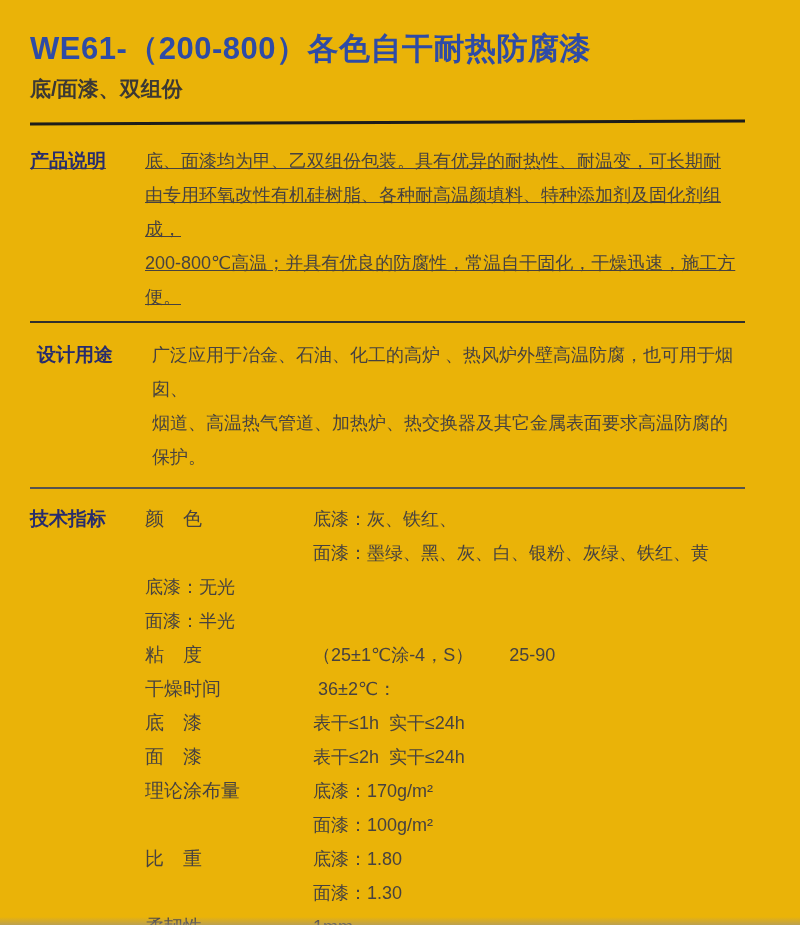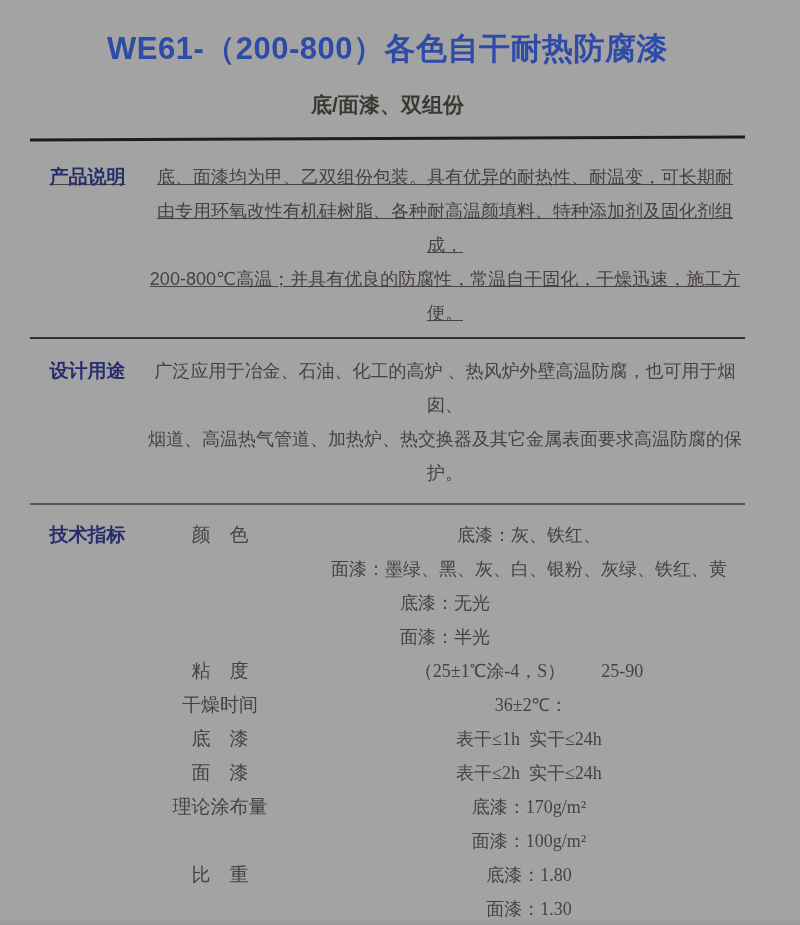--- a/index.html
+++ b/index.html
@@ -5,57 +5,56 @@
   * { margin: 0; padding: 0; box-sizing: border-box; }
   html, body { width: 800px; }
   body {
     font-family: "Liberation Sans", "DejaVu Sans", sans-serif;
     background: #e8e6e2;
   }
   .page {
     position: relative;
     width: 800px;
     height: 925px;
-    background: #a3a3a3;
+    background: #eab308;
     overflow: hidden;
     color: #474240;
-    text-align: center;
   }
   .content {
     padding: 30px 55px 0 30px;
   }
   .doc-title {
     font-size: 31px;
     font-weight: bold;
     color: #2e4ba6;
     letter-spacing: 0.5px;
     line-height: 38px;
     white-space: nowrap;
   }
   .doc-subtitle {
     font-size: 21px;
     font-weight: bold;
     color: #3b3834;
-    margin-top: 24px;
+    margin-top: 8px;
     line-height: 26px;
   }
   .divider {
     height: 0;
     border: none;
     margin: 0;
   }
   .divider-1 { border-top: 3px solid #1e1d1b; margin-top: 19px; transform: rotate(-0.25deg); }
   .divider-2 { border-top: 2px solid #31302d; margin-top: 7px; }
   .divider-3 { border-top: 2px solid #55534f; margin-top: 13px; }
   .section {
     display: flex;
     align-items: flex-start;
   }
   .section-product { margin-top: 20px; text-decoration: underline; }
-  .section-usage   { margin-top: 15px; }
+  .section-usage   { margin-top: 15px; margin-left: 7px; }
   .section-specs   { margin-top: 13px; }
   .section-label {
     flex: 0 0 115px;
     font-size: 19px;
     font-weight: bold;
     color: #272c6d;
     line-height: 34px;
     white-space: nowrap;
   }
   .section-body {
@@ -66,21 +65,21 @@
   }
   .text-line { white-space: pre-wrap; }
   .spec-row { display: flex; align-items: flex-start; gap: 18px; }
   .spec-name {
     flex: 0 0 150px;
     font-size: 19px;
     line-height: 34px;
     color: #474240;
     white-space: pre-wrap;
   }
-  .spec-values { flex: 1; font-family: Liberation Serif, serif; }
+  .spec-values { flex: 1; }
   .spec-line {
     font-size: 18px;
     line-height: 34px;
     white-space: pre-wrap;
   }
   .bottom-shadow {
     position: absolute;
     left: 0; right: 0; bottom: 0;
     height: 8px;
     background: linear-gradient(to bottom, rgba(160,156,150,0), rgba(150,146,140,0.55));

